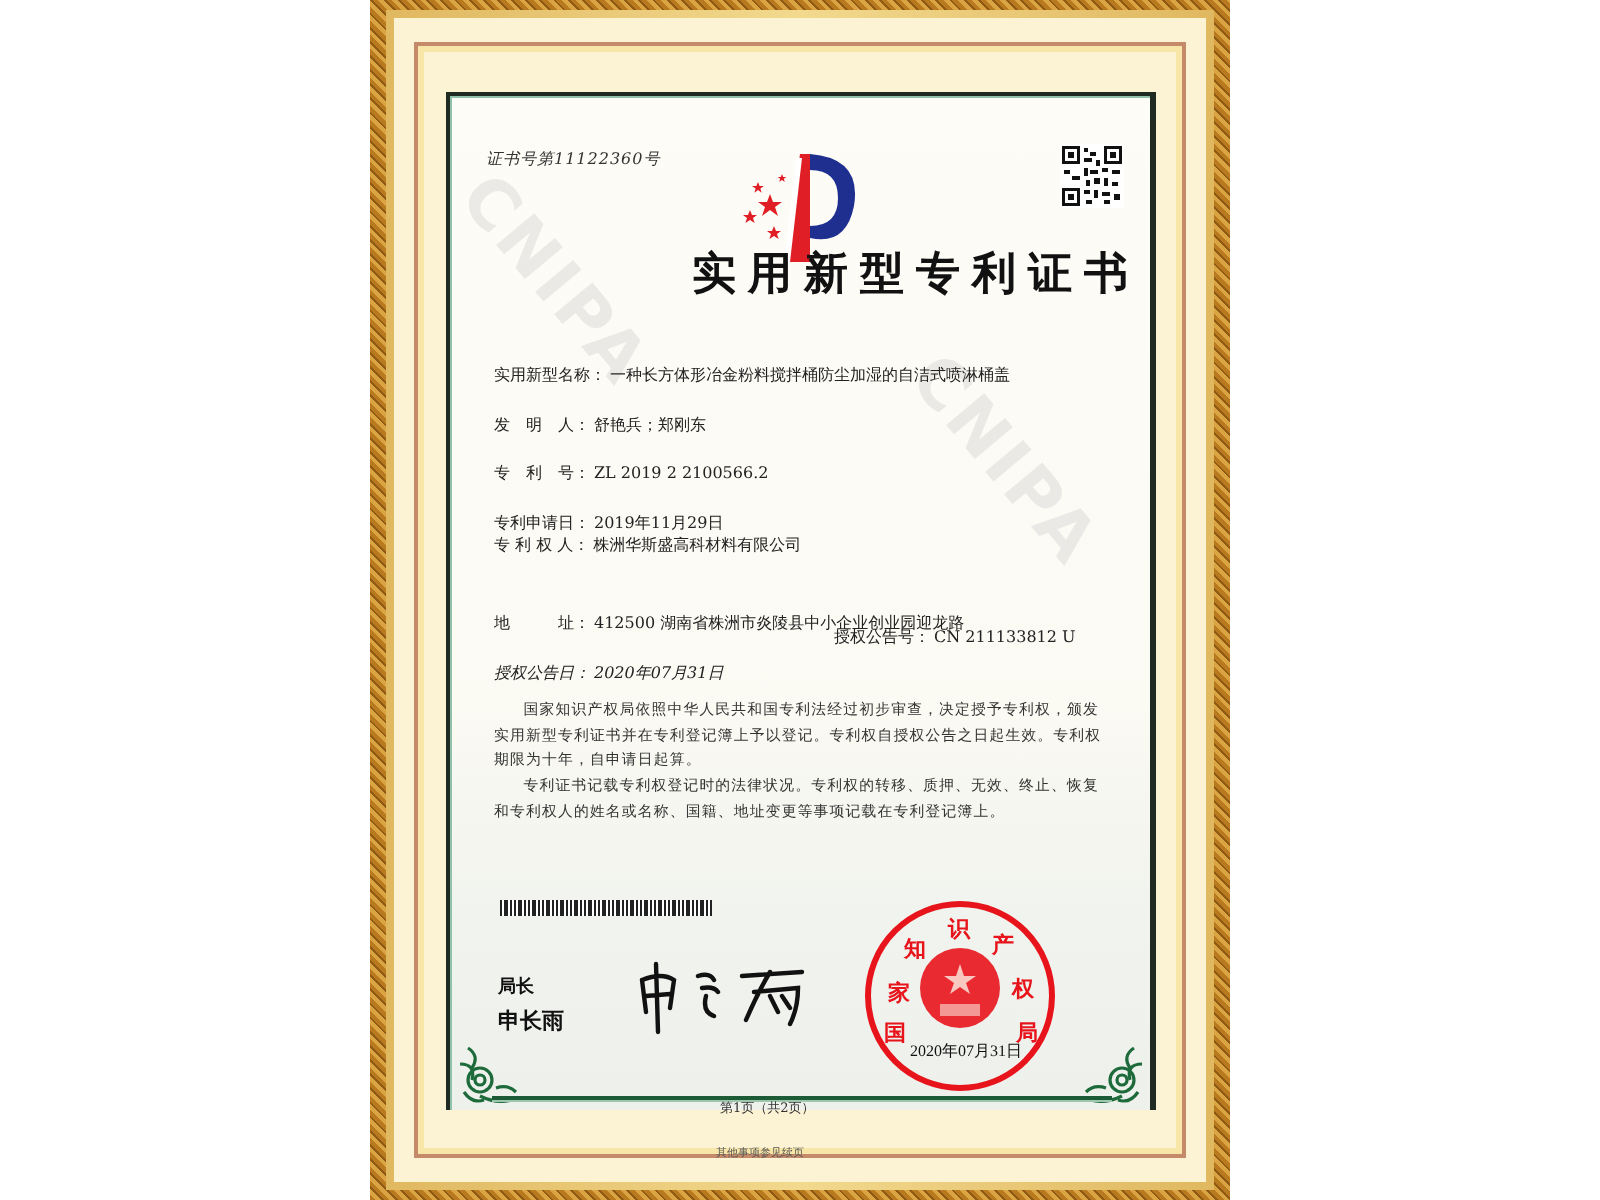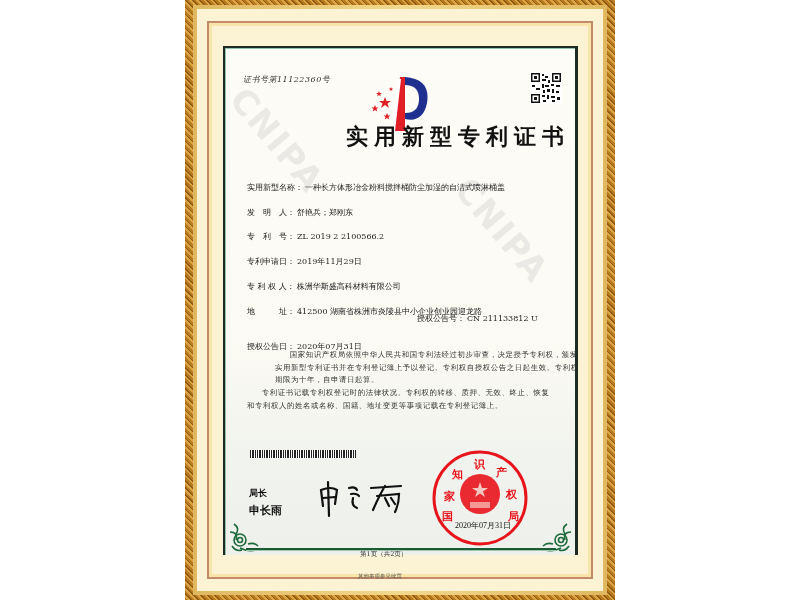--- a/index.html
+++ b/index.html
@@ -172,34 +172,34 @@
 </div>
 <div class="field" style="top:207px;">
   <span class="lbl">发　明　人：</span><span class="val">舒艳兵；郑刚东</span>
 </div>
 <div class="field" style="top:231px;">
   <span class="lbl">专　利　号：</span><span class="val">ZL 2019 2 2100566.2</span>
 </div>
 <div class="field" style="top:256px;">
   <span class="lbl">专利申请日：</span><span class="val">2019年11月29日</span>
 </div>
-<div class="field" style="top:281px;">
+<div class="field" style="top:267px;">
   <span class="lbl">专 利 权 人：</span><span class="val">株洲华斯盛高科材料有限公司</span>
 </div>
 <div class="field" style="top:306px;">
   <span class="lbl">地　　　址：</span><span class="val">412500 湖南省株洲市炎陵县中小企业创业园迎龙路</span>
 </div>
-<div class="field" style="top:341px;">
+<div class="field" style="top:331px;font-style:italic;">
   <span class="lbl">授权公告日：</span><span class="val">2020年07月31日</span>
 </div>
 <div class="field" style="top:313px;left:405px;margin-left:12px;">
   <span class="lbl">授权公告号：</span><span class="val">CN 211133812 U</span>
 </div>
 
-<div class="body-text" style="top:349px;margin-left:28px;">国家知识产权局依照中华人民共和国专利法经过初步审查，决定授予专利权，颁发实用新型专利证书并在专利登记簿上予以登记。专利权自授权公告之日起生效。专利权期限为十年，自申请日起算。</div>
+<div class="body-text" style="top:349px;">国家知识产权局依照中华人民共和国专利法经过初步审查，决定授予专利权，颁发实用新型专利证书并在专利登记簿上予以登记。专利权自授权公告之日起生效。专利权期限为十年，自申请日起算。</div>
 <div class="body-text" style="top:387px;">专利证书记载专利权登记时的法律状况。专利权的转移、质押、无效、终止、恢复和专利权人的姓名或名称、国籍、地址变更等事项记载在专利登记簿上。</div>
 
 <div class="barcode"></div>
 
 <div class="director-title">局长</div>
 <div class="director-name">申长雨</div>
 
 <svg class="signature" viewBox="0 0 92 42">
   <g fill="none" stroke="#111" stroke-width="2.2" stroke-linecap="round">
     <path d="M6 14 L8 30 M6 14 Q16 10 22 14 L20 28 M8 22 L20 21 M13 6 L14 40"></path>

